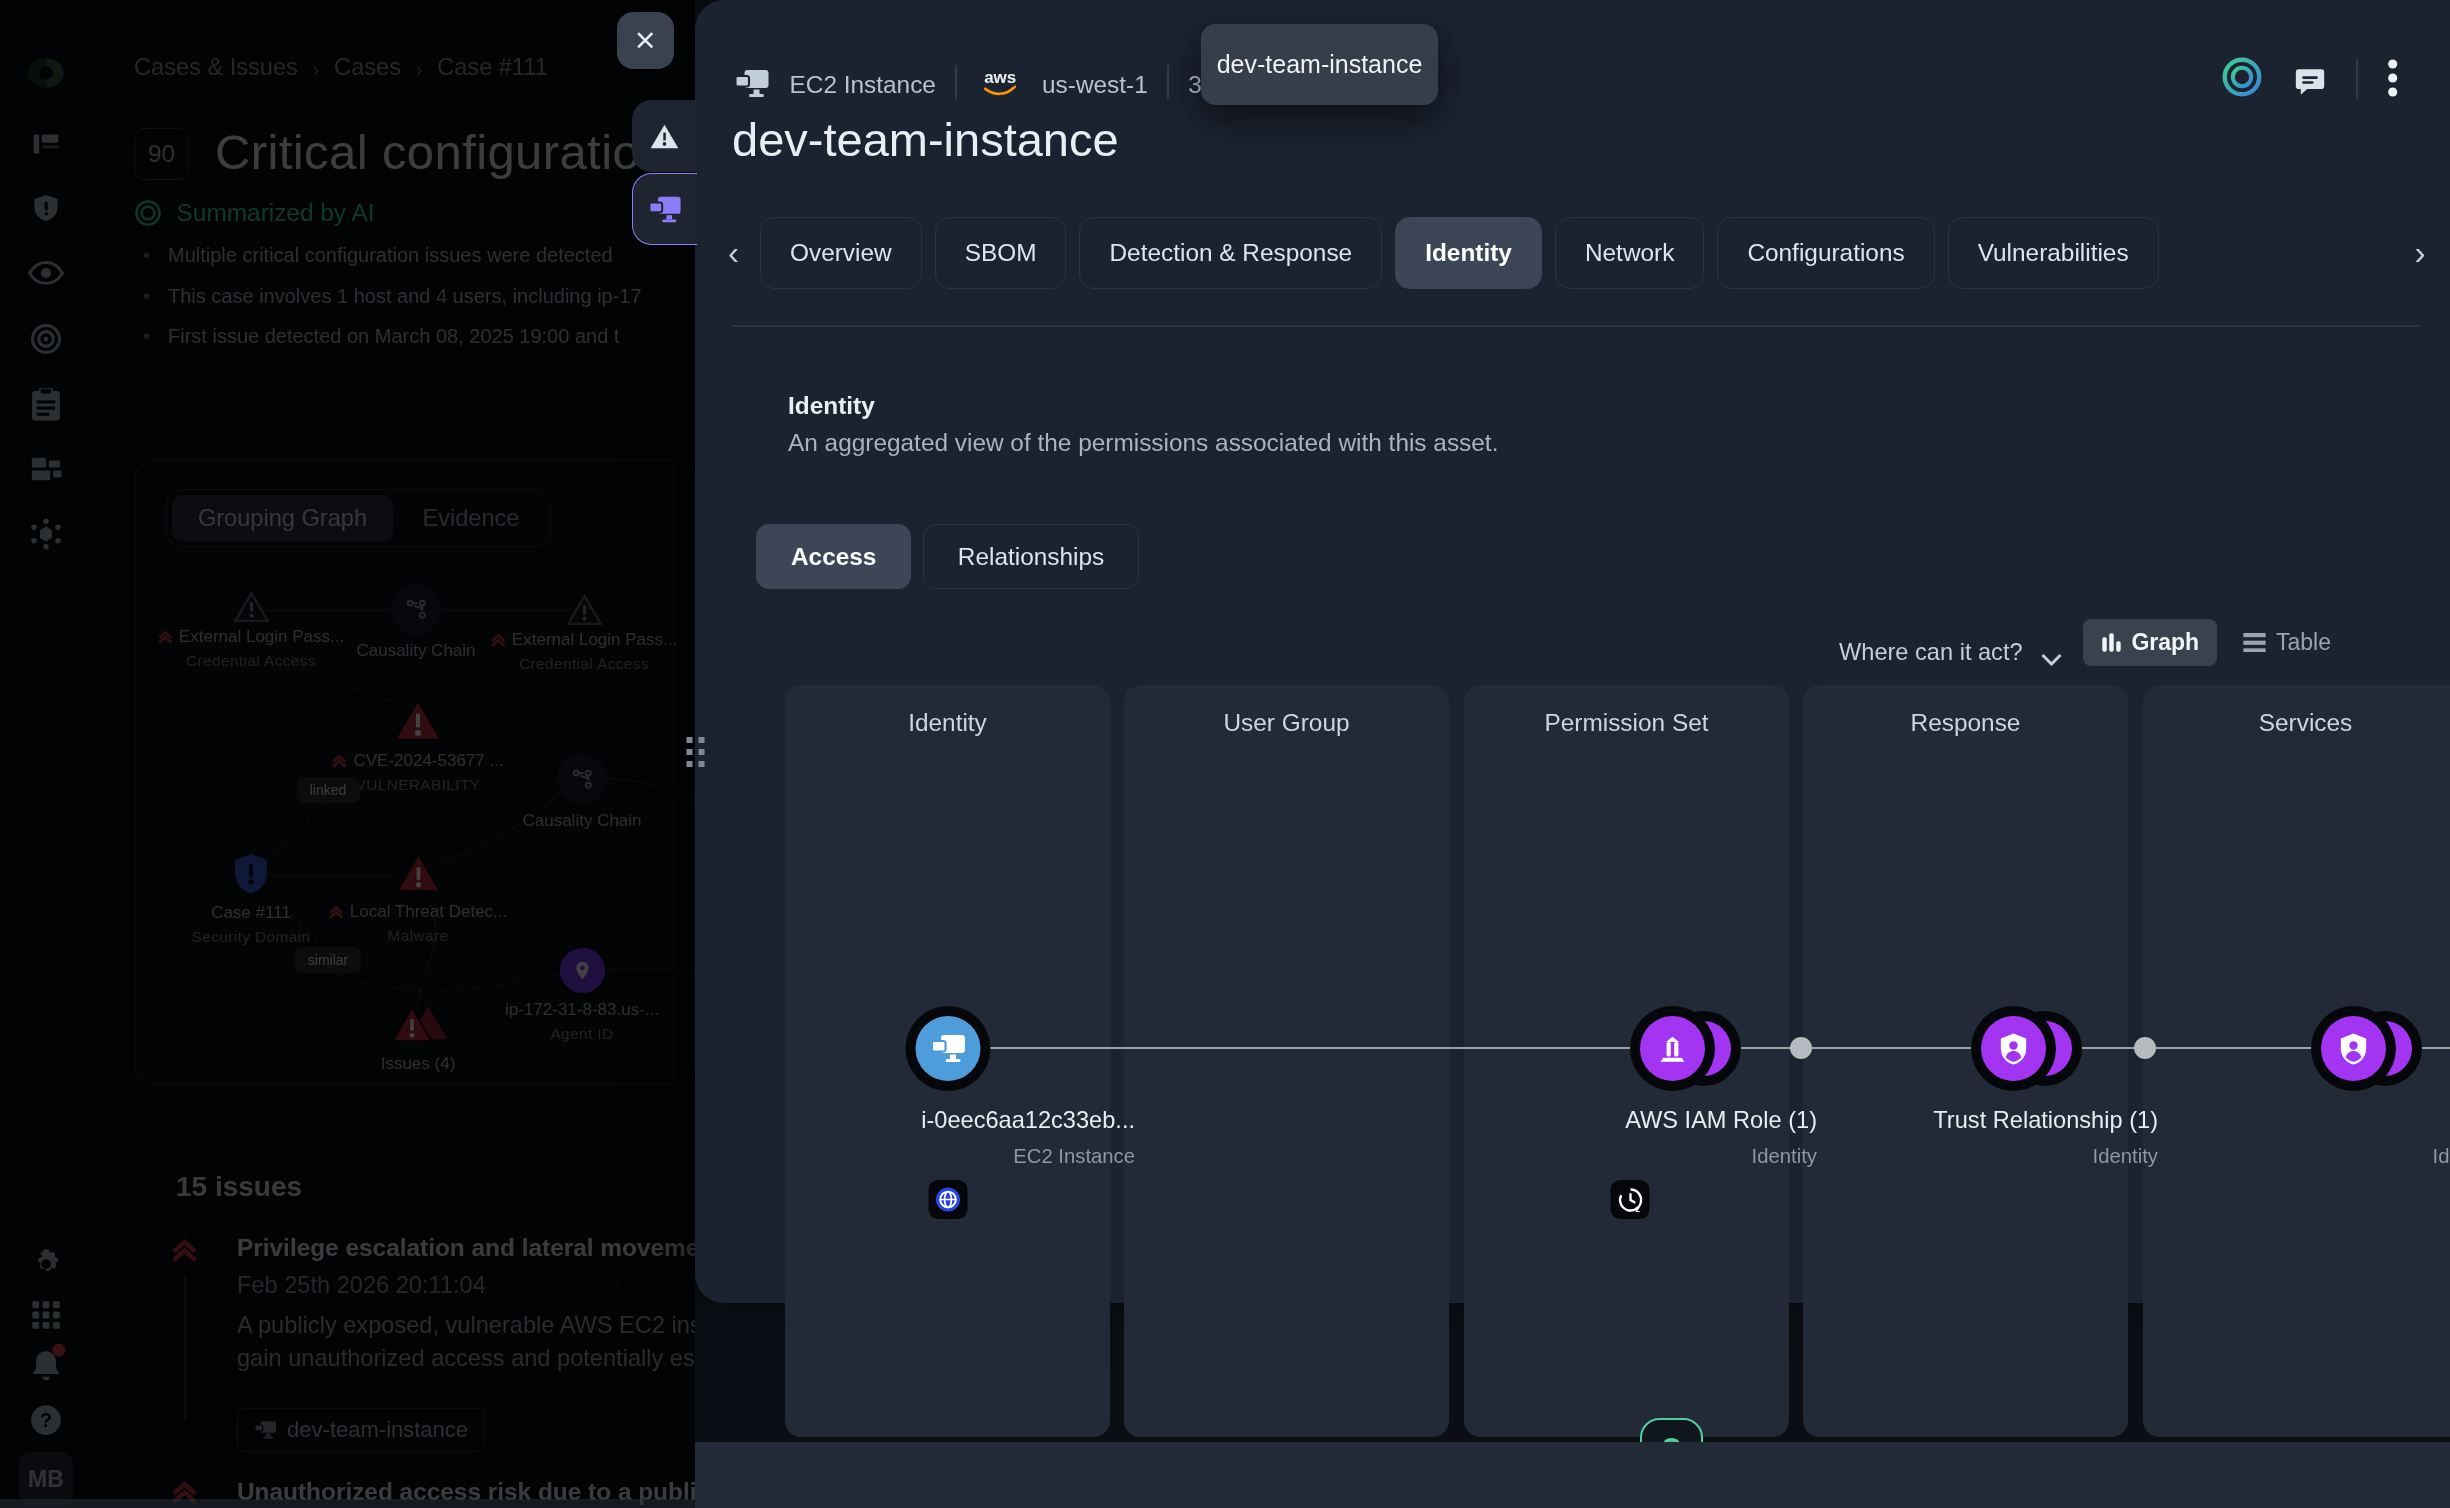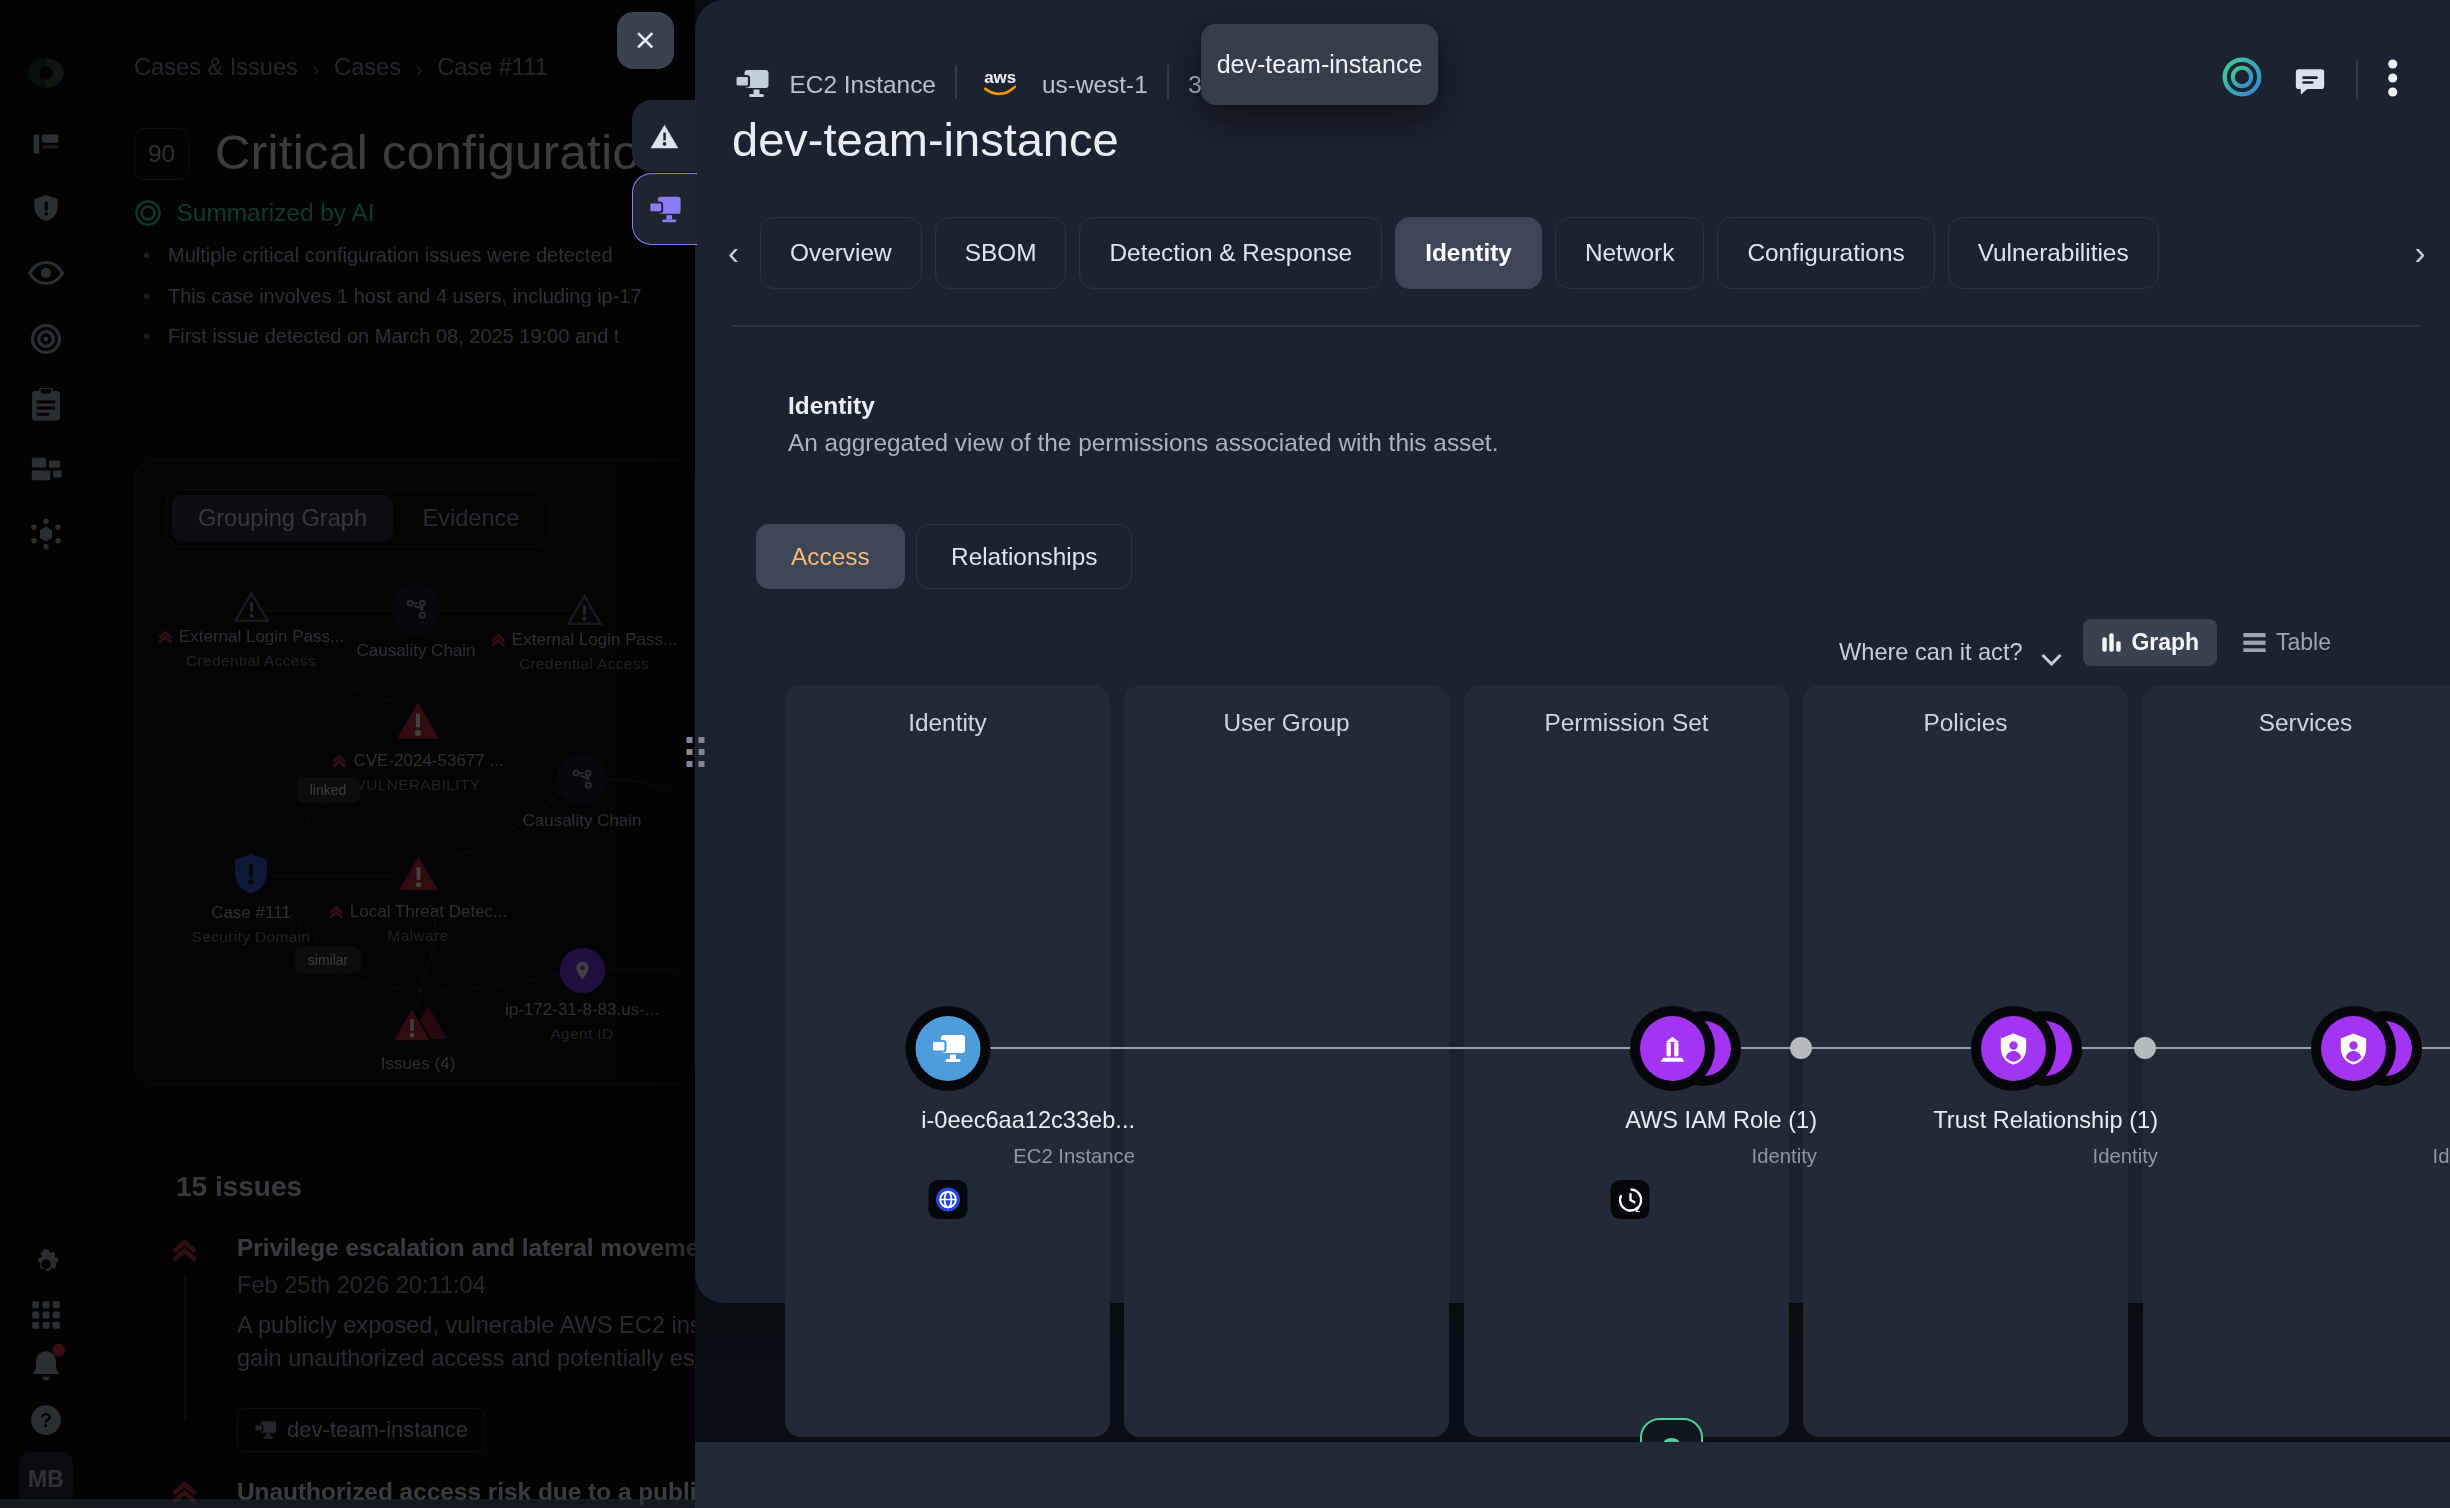--- a/index.html
+++ b/index.html
@@ -67,21 +67,21 @@
   #tabs-row{position:absolute;left:33px;top:215px;right:24.4px;height:75px;display:flex;align-items:center}
   .tab-scroll{display:flex;gap:13px;overflow:hidden;margin:0 21px;flex:1}
   .tab{flex:0 0 auto;height:72px;padding:0 29px;border:1.6px solid var(--border);border-radius:14.6px;background:transparent;font-size:24.4px;color:#dee4ed;display:flex;align-items:center;white-space:nowrap;font-family:inherit}
   .tab.on{background:var(--active);border-color:var(--active);color:#fff;font-weight:600}
   .tab-chev{font-size:33px;color:#c6cdd8;background:none;border:0;font-family:inherit}
   #tabs-divider{position:absolute;left:37px;top:325px;width:1687px;height:1.6px;background:#2a3340}
   #sec-head{position:absolute;left:93px;top:392px;font-size:24.4px;font-weight:bold;color:#e9edf4}
   #sec-desc{position:absolute;left:93px;top:429px;font-size:24.4px;color:#a9b3c1}
   #seg-row{position:absolute;left:61px;top:524px;display:flex;gap:11.4px}
   .seg{height:65px;padding:0 34px;border-radius:13px;font-size:24.4px;display:flex;align-items:center;border:1.6px solid transparent;background:none;font-family:inherit;color:#dee4ed}
-  .seg.on{background:var(--active);color:#fdba74;font-weight:400}
+  .seg.on{background:var(--active);color:#ffffff;font-weight:700}
   .seg.off{border-color:var(--border)}
   #controls{position:absolute;right:101px;top:616px;height:50px;gap:21px}
   #act-filter{font-size:23.6px;color:#c6cdd8;gap:18px}
   .vt-btn{height:47px;border-radius:8.1px;display:flex;align-items:center;gap:9.8px;font-size:23px;padding:0 18px;background:none;border:0;font-family:inherit}
   .vt-btn.on{background:#39424f;color:#f2f5f8;font-weight:600}
   .vt-btn.off{color:#9aa4b2}
 
   .col-card{position:absolute;top:685px;width:325px;height:752px;background:var(--card-bg);border-radius:16.3px}
   .col-label{margin-top:24.4px;text-align:center;font-size:24.4px;color:#ced5e0}
   #conn-line{position:absolute;left:948px;top:1047px;width:1502px;height:2.4px;background:var(--line);z-index:4}
@@ -530,21 +530,21 @@
     <div class="col-card" style="left:90px">
         <div class="col-label">Identity</div>
       </div>
     <div class="col-card" style="left:429px">
         <div class="col-label">User Group</div>
       </div>
     <div class="col-card" style="left:769px">
         <div class="col-label">Permission Set</div>
       </div>
     <div class="col-card" style="left:1108px">
-        <div class="col-label">Policies</div>
+        <div class="col-label">Response</div>
       </div>
     <div class="col-card" style="left:1448px;width:325px">
         <div class="col-label">Services</div>
       </div>
 
     <div id="conn-line" style="left:253px;width:1502px"></div>
     <span class="conn-dot" style="left:1095px"></span>
     <span class="conn-dot" style="left:1439px"></span>
 
     <div class="node" style="left:253px">

